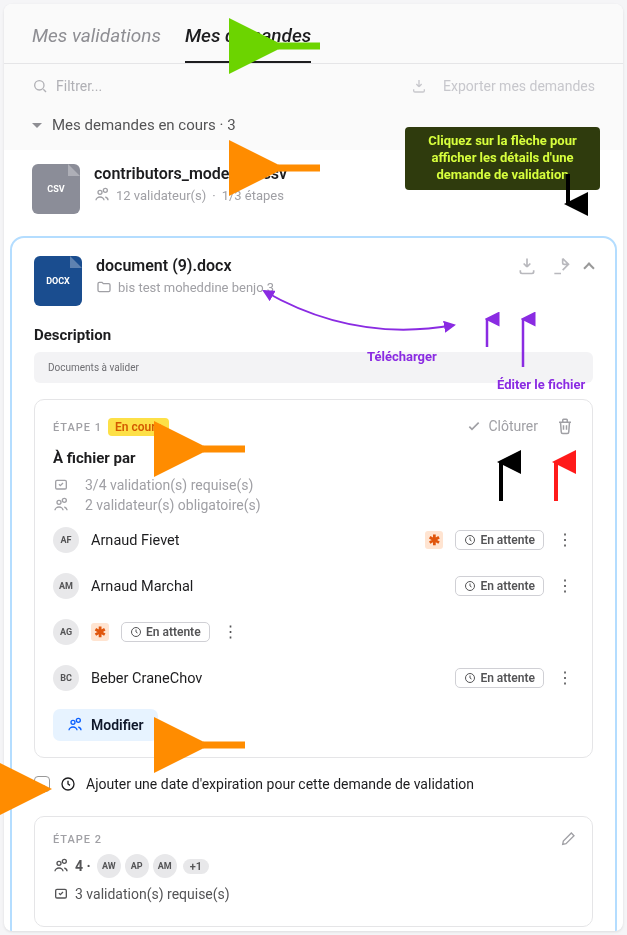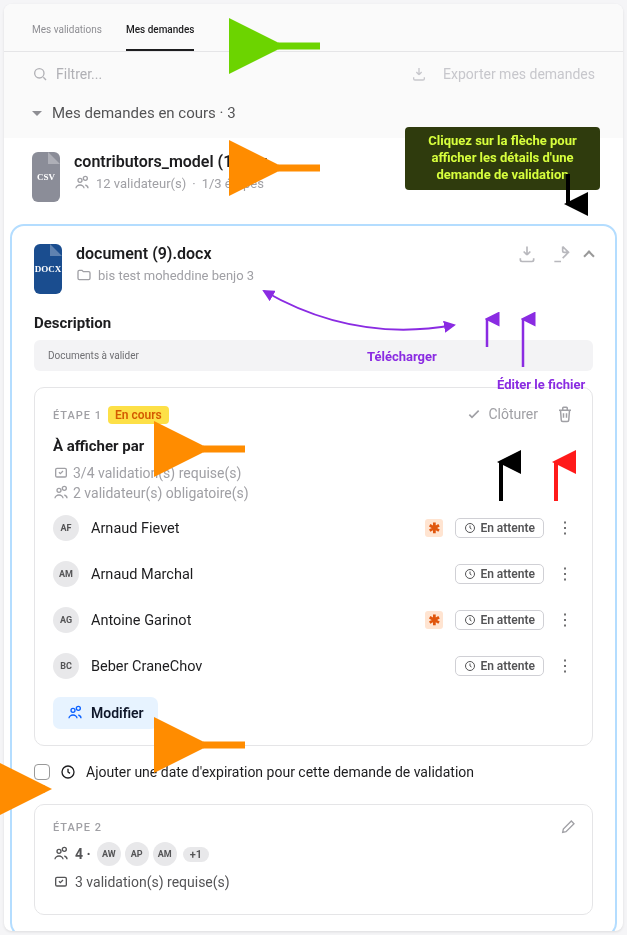--- a/index.html
+++ b/index.html
@@ -1,49 +1,49 @@
 <!DOCTYPE html>
 <html><head>
   <meta charset="utf-8">
   <style>
     * { margin:0; padding:0; box-sizing:border-box; }
     body { font-family: -apple-system,BlinkMacSystemFont,"Segoe UI",Roboto,sans-serif; background:#f5f5f7; width:627px; height:935px; padding:4px; color:#1d1d1f; position:relative; }
     .panel { background:#fff; border-radius:8px; height:100%; overflow:hidden; box-shadow:0 1px 3px rgba(0,0,0,0.1); position:relative; }
     .tabs { display:flex; gap:24px; padding:12px 28px 0; border-bottom:1px solid #e5e5e7; background:#fafafa; }
-    .tab { padding:8px 0 14px; font-size:10px; color:#8e8e93; cursor:pointer; border-bottom:2px solid transparent; }
+    .tab { padding:8px 0 14px; font-size:19px; color:#8e8e93; cursor:pointer; border-bottom:2px solid transparent;font-style:italic; }
     .tab.active { color:#1d1d1f; font-weight:500; border-bottom-color:#1d1d1f; }
     .toolbar { display:flex; justify-content:space-between; align-items:center; padding:14px 28px; background:#fafafa; }
     .filter-wrap { display:flex; align-items:center; gap:8px; color:#b0b0b5; font-size:14px; }
     .export { display:flex; align-items:flex-end; gap:16px; color:#c7c7cc; font-size:14px; }
     .section-header { display:flex; align-items:center; gap:10px; padding:8px 28px 16px; font-size:15px; color:#545456; background:#fafafa; }
     .caret-icon { display:inline-block; width:0; height:0; border-left:5px solid transparent; border-right:5px solid transparent; border-top:5px solid #8e8e93; }
     .card { background:#fff; border-radius:6px; margin:0 6px 8px; padding:14px 22px; position:relative; }
     .card.expanded { border:2px solid #b4ddff; border-radius:14px; padding:18px 22px 20px; }
     .card-header { display:flex; gap:14px; align-items:flex-start; }
-    .file-ico { width:28px; height:50px; border-radius:6px; display:flex; align-items:center; justify-content:center; color:#fff; font-size:9px; font-weight:700; flex-shrink:0; position:relative;font-family:Liberation Serif, serif; }
+    .file-ico { width:48px; height:50px; border-radius:6px; display:flex; align-items:center; justify-content:center; color:#fff; font-size:9px; font-weight:700; flex-shrink:0; position:relative; }
     .file-ico.csv { background:#8b8d98; }
     .file-ico.docx { background:#1a4d8f; }
     .file-ico::before { content:""; position:absolute; top:0; right:0; width:12px; height:12px; background:rgba(255,255,255,0.3); clip-path:polygon(0 0,100% 100%,0 100%); }
     .file-meta { flex:1; }
     .file-name { font-size:16px; font-weight:600; }
     .file-sub { display:flex; align-items:center; gap:6px; font-size:13px; color:#a0a0a5; margin-top:4px; }
     .card-actions { display:flex; align-items:center; gap:14px; color:#c7c7cc; }
     .badge-count { display:inline-flex; align-items:center; gap:4px; background:#ededee; color:#545456; padding:2px 8px; border-radius:4px; font-size:12px; font-weight:600; }
     .chevron { display:inline-block; width:8px; height:8px; border-right:2px solid #999; border-bottom:2px solid #999; }
     .chevron.down { transform:rotate(45deg); }
     .chevron.up { transform:rotate(-135deg); margin-top:4px; }
     .desc-h { font-weight:700; font-size:15px; margin:20px 0 8px; }
     .desc-block { background:#f3f3f5; border-radius:6px; padding:10px 14px; font-size:10px; color:#6f6f73; }
     .step-card { border:1px solid #e5e5e7; border-radius:10px; padding:16px 18px; margin-top:16px; }
     .step-head { display:flex; justify-content:space-between; align-items:center; }
     .step-tag { font-size:11px; letter-spacing:1px; color:#a0a0a5; font-weight:500; }
     .status-chip { background:#fde047; color:#d45a00; font-size:12px; font-weight:600; padding:2px 7px; border-radius:4px; margin-left:2px; letter-spacing:0; }
     .step-actions { display:flex; align-items:center; gap:18px; color:#a0a0a5; font-size:14px; }
     .validate-h { font-weight:700; font-size:15px; margin:14px 0 10px; }
-    .req-row { display:flex; align-items:center; gap:4px; color:#a0a0a5; font-size:14px; margin:4px 0; }
+    .req-row { display:flex; align-items:center; gap:16px; color:#a0a0a5; font-size:14px; margin:4px 0; }
     .validator-row { display:flex; align-items:center; gap:12px; padding:10px 0; }
     .avatar { width:26px; height:26px; border-radius:13px; background:#e8e8ea; display:flex; align-items:center; justify-content:center; font-size:9px; font-weight:700; color:#545456; }
     .v-name { flex:1; font-size:14.5px; }
     .asterisk { width:18px; height:18px; border-radius:3px; background:#ffe4d1; color:#e0560d; display:flex; align-items:center; justify-content:center; font-size:14px; font-weight:700; }
     .status-wait { display:inline-flex; align-items:center; gap:4px; border:1px solid #d0d0d5; border-radius:5px; padding:2px 8px; font-size:12px; font-weight:600; color:#545456; }
     .dots { width:18px; text-align:center; color:#545456; font-size:16px; line-height:0.6; letter-spacing:0; }
     .modify-btn { display:inline-flex; align-items:center; gap:8px; background:#e7f3ff; color:#0f172a; padding:8px 14px; border-radius:7px; font-size:14px; font-weight:600; margin-top:8px; }
     .expiry-row { display:flex; align-items:center; gap:10px; font-size:14px; margin-top:18px; }
     .checkbox { width:16px; height:16px; border:1.5px solid #999; border-radius:4px; }
     .step2-card { border:1px solid #e5e5e7; border-radius:10px; padding:16px 18px; margin-top:24px; }
@@ -156,21 +156,21 @@
                 <path d="M5 13l4 4L19 7"></path>
               </svg>
             <span>Clôturer</span>
           </span>
           <svg class="icon-sm" viewBox="0 0 24 24" fill="none" stroke="#a0a0a5" stroke-width="2" style="width:18px;height:18px">
               <path d="M4 7h16M10 11v6M14 11v6M6 7l1 13a2 2 0 002 2h6a2 2 0 002-2l1-13M9 7V4a1 1 0 011-1h4a1 1 0 011 1v3"></path>
             </svg>
         </div>
       </div>
 
-      <div class="validate-h">À afficher par</div>
+      <div class="validate-h">À fichier par</div>
       <div class="req-row">
         <svg class="icon-sm" viewBox="0 0 24 24" fill="none" stroke="#a0a0a5" stroke-width="2">
             <rect x="4" y="5" width="16" height="13" rx="2"></rect>
             <path d="M9 11l2 2 4-4"></path>
           </svg>
         <span>3/4 validation(s) requise(s)</span>
       </div>
       <div class="req-row">
         <svg class="icon-sm" viewBox="0 0 24 24" fill="none" stroke="#a0a0a5" stroke-width="2">
             <circle cx="9" cy="8" r="3"></circle>
@@ -194,21 +194,20 @@
             <span class="avatar">AM</span>
             <span class="v-name">Arnaud Marchal</span>
             <span class="status-wait"><svg class="icon-sm" style="width:12px;height:12px" viewBox="0 0 24 24" fill="none" stroke="#545456" stroke-width="2">
                 <circle cx="12" cy="12" r="9"></circle>
                 <path d="M12 7v5l3 2"></path>
               </svg>En attente</span>
             <span class="dots">⋮</span>
           </div>
           <div class="validator-row">
             <span class="avatar">AG</span>
-            <span class="v-name">Antoine Garinot</span>
             <span class="asterisk">✱</span>
             <span class="status-wait"><svg class="icon-sm" style="width:12px;height:12px" viewBox="0 0 24 24" fill="none" stroke="#545456" stroke-width="2">
                 <circle cx="12" cy="12" r="9"></circle>
                 <path d="M12 7v5l3 2"></path>
               </svg>En attente</span>
             <span class="dots">⋮</span>
           </div>
           <div class="validator-row">
             <span class="avatar">BC</span>
             <span class="v-name">Beber CraneChov</span>

